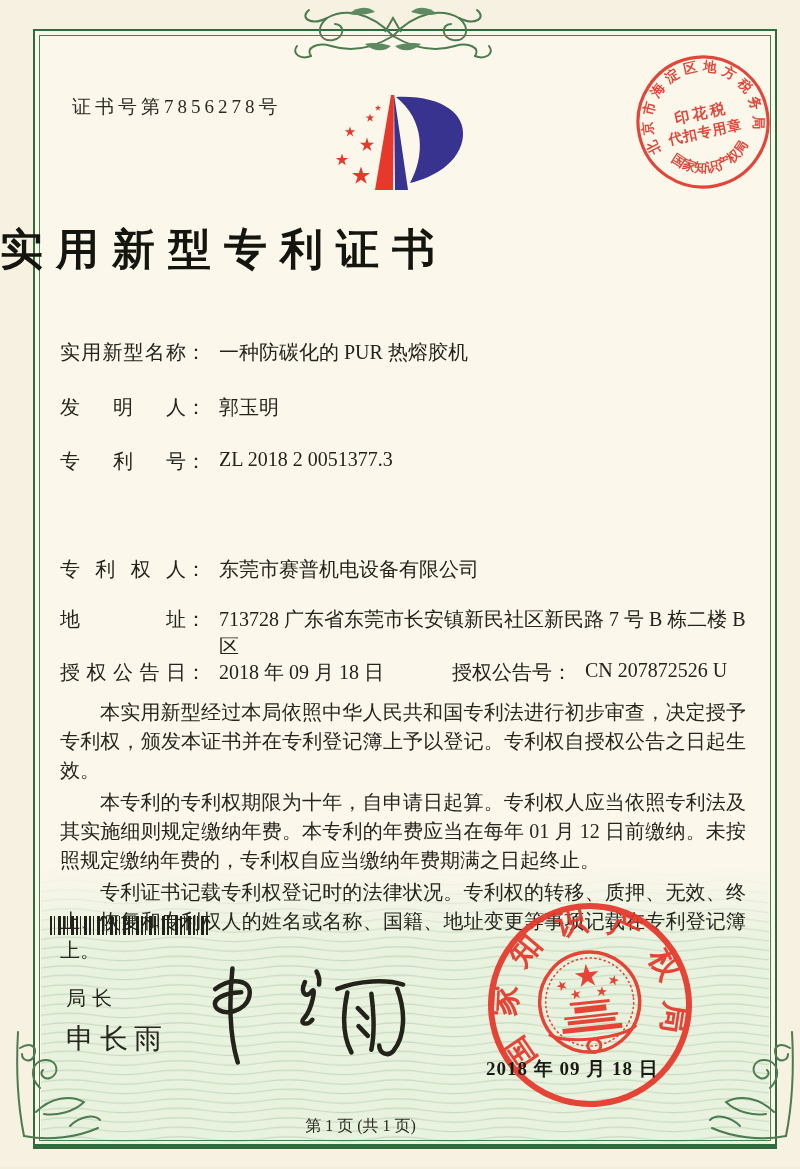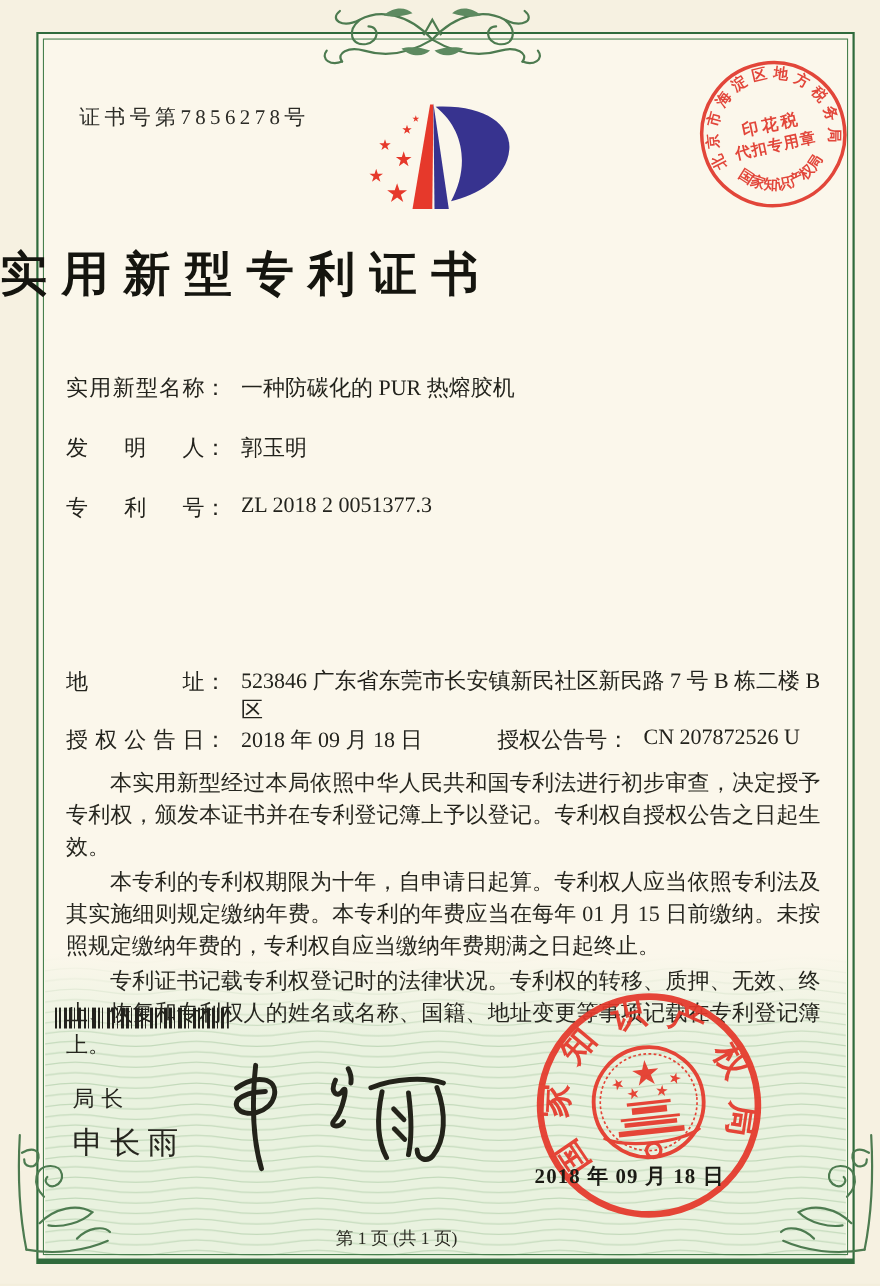--- a/index.html
+++ b/index.html
@@ -161,36 +161,40 @@
     <span class="fval">一种防碳化的 PUR 热熔胶机</span>
   </div>
   <div class="row" style="top:394px;">
     <span class="flabel">发明人</span><span class="fcolon">：</span>
     <span class="fval">郭玉明</span>
   </div>
   <div class="row" style="top:448px;">
     <span class="flabel">专利号</span><span class="fcolon">：</span>
     <span class="fval">ZL 2018 2 0051377.3</span>
   </div>
+  <div class="row" style="top:556px;">
+    <span class="flabel">专利权人</span><span class="fcolon">：</span>
+    <span class="fval">东莞市赛普机电设备有限公司</span>
+  </div>
   <div class="row" style="top:606px;">
     <span class="flabel">地址</span><span class="fcolon">：</span>
-    <span class="fval wrap">523846 广东省东莞市长安镇新民社区新民路 7 号 B 栋二楼 B 区</span>
+    <span class="fval wrap">713728 广东省东莞市长安镇新民社区新民路 7 号 B 栋二楼 B 区</span>
   </div>
   <div class="row" style="top:659px;">
     <span class="flabel">授权公告日</span><span class="fcolon">：</span>
     <span class="fval">2018 年 09 月 18 日</span>
   </div>
   <div class="row-right" style="top:659px;">
     <span>授权公告号</span><span class="fcolon">：</span>
     <span class="fval">CN 207872526 U</span>
   </div>
 
   <div class="bodytext">
     <p>本实用新型经过本局依照中华人民共和国专利法进行初步审查，决定授予专利权，颁发本证书并在专利登记簿上予以登记。专利权自授权公告之日起生效。</p>
-    <p>本专利的专利权期限为十年，自申请日起算。专利权人应当依照专利法及其实施细则规定缴纳年费。本专利的年费应当在每年 01 月 15 日前缴纳。未按照规定缴纳年费的，专利权自应当缴纳年费期满之日起终止。</p>
+    <p>本专利的专利权期限为十年，自申请日起算。专利权人应当依照专利法及其实施细则规定缴纳年费。本专利的年费应当在每年 01 月 12 日前缴纳。未按照规定缴纳年费的，专利权自应当缴纳年费期满之日起终止。</p>
     <p>专利证书记载专利权登记时的法律状况。专利权的转移、质押、无效、终止、恢复和专利权人的姓名或名称、国籍、地址变更等事项记载在专利登记簿上。</p>
   </div>
 
   <div class="barcode"></div>
 
   <div class="signer-title">局长</div>
   <div class="signer-name">申长雨</div>
 
   <svg class="signature" width="210" height="105" viewBox="0 0 210 105">
     <g stroke="#23231a" fill="none" stroke-width="4.5" stroke-linecap="round">

